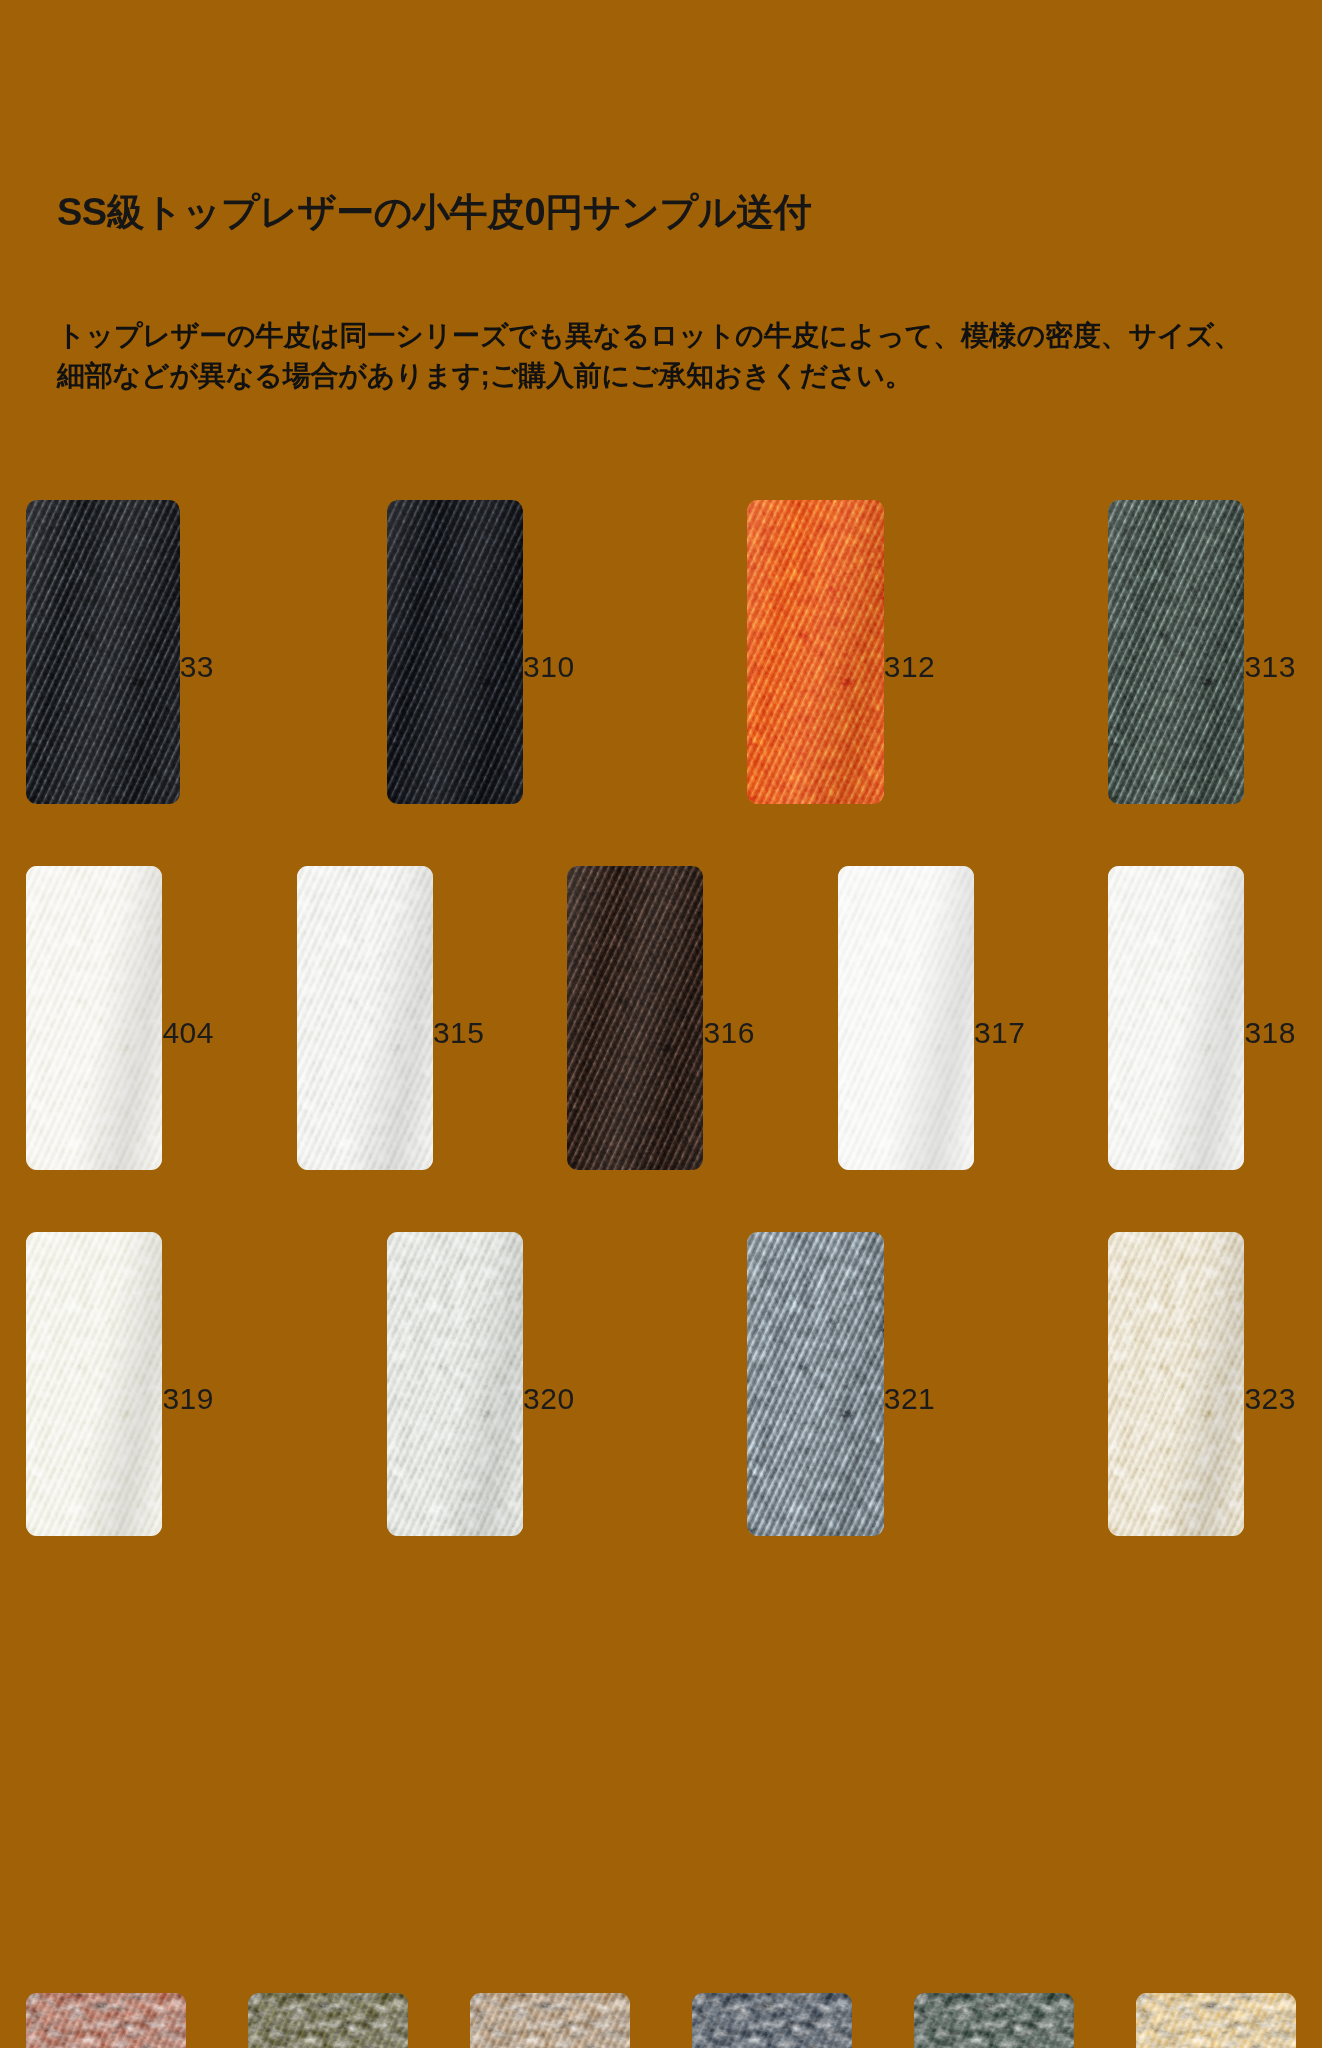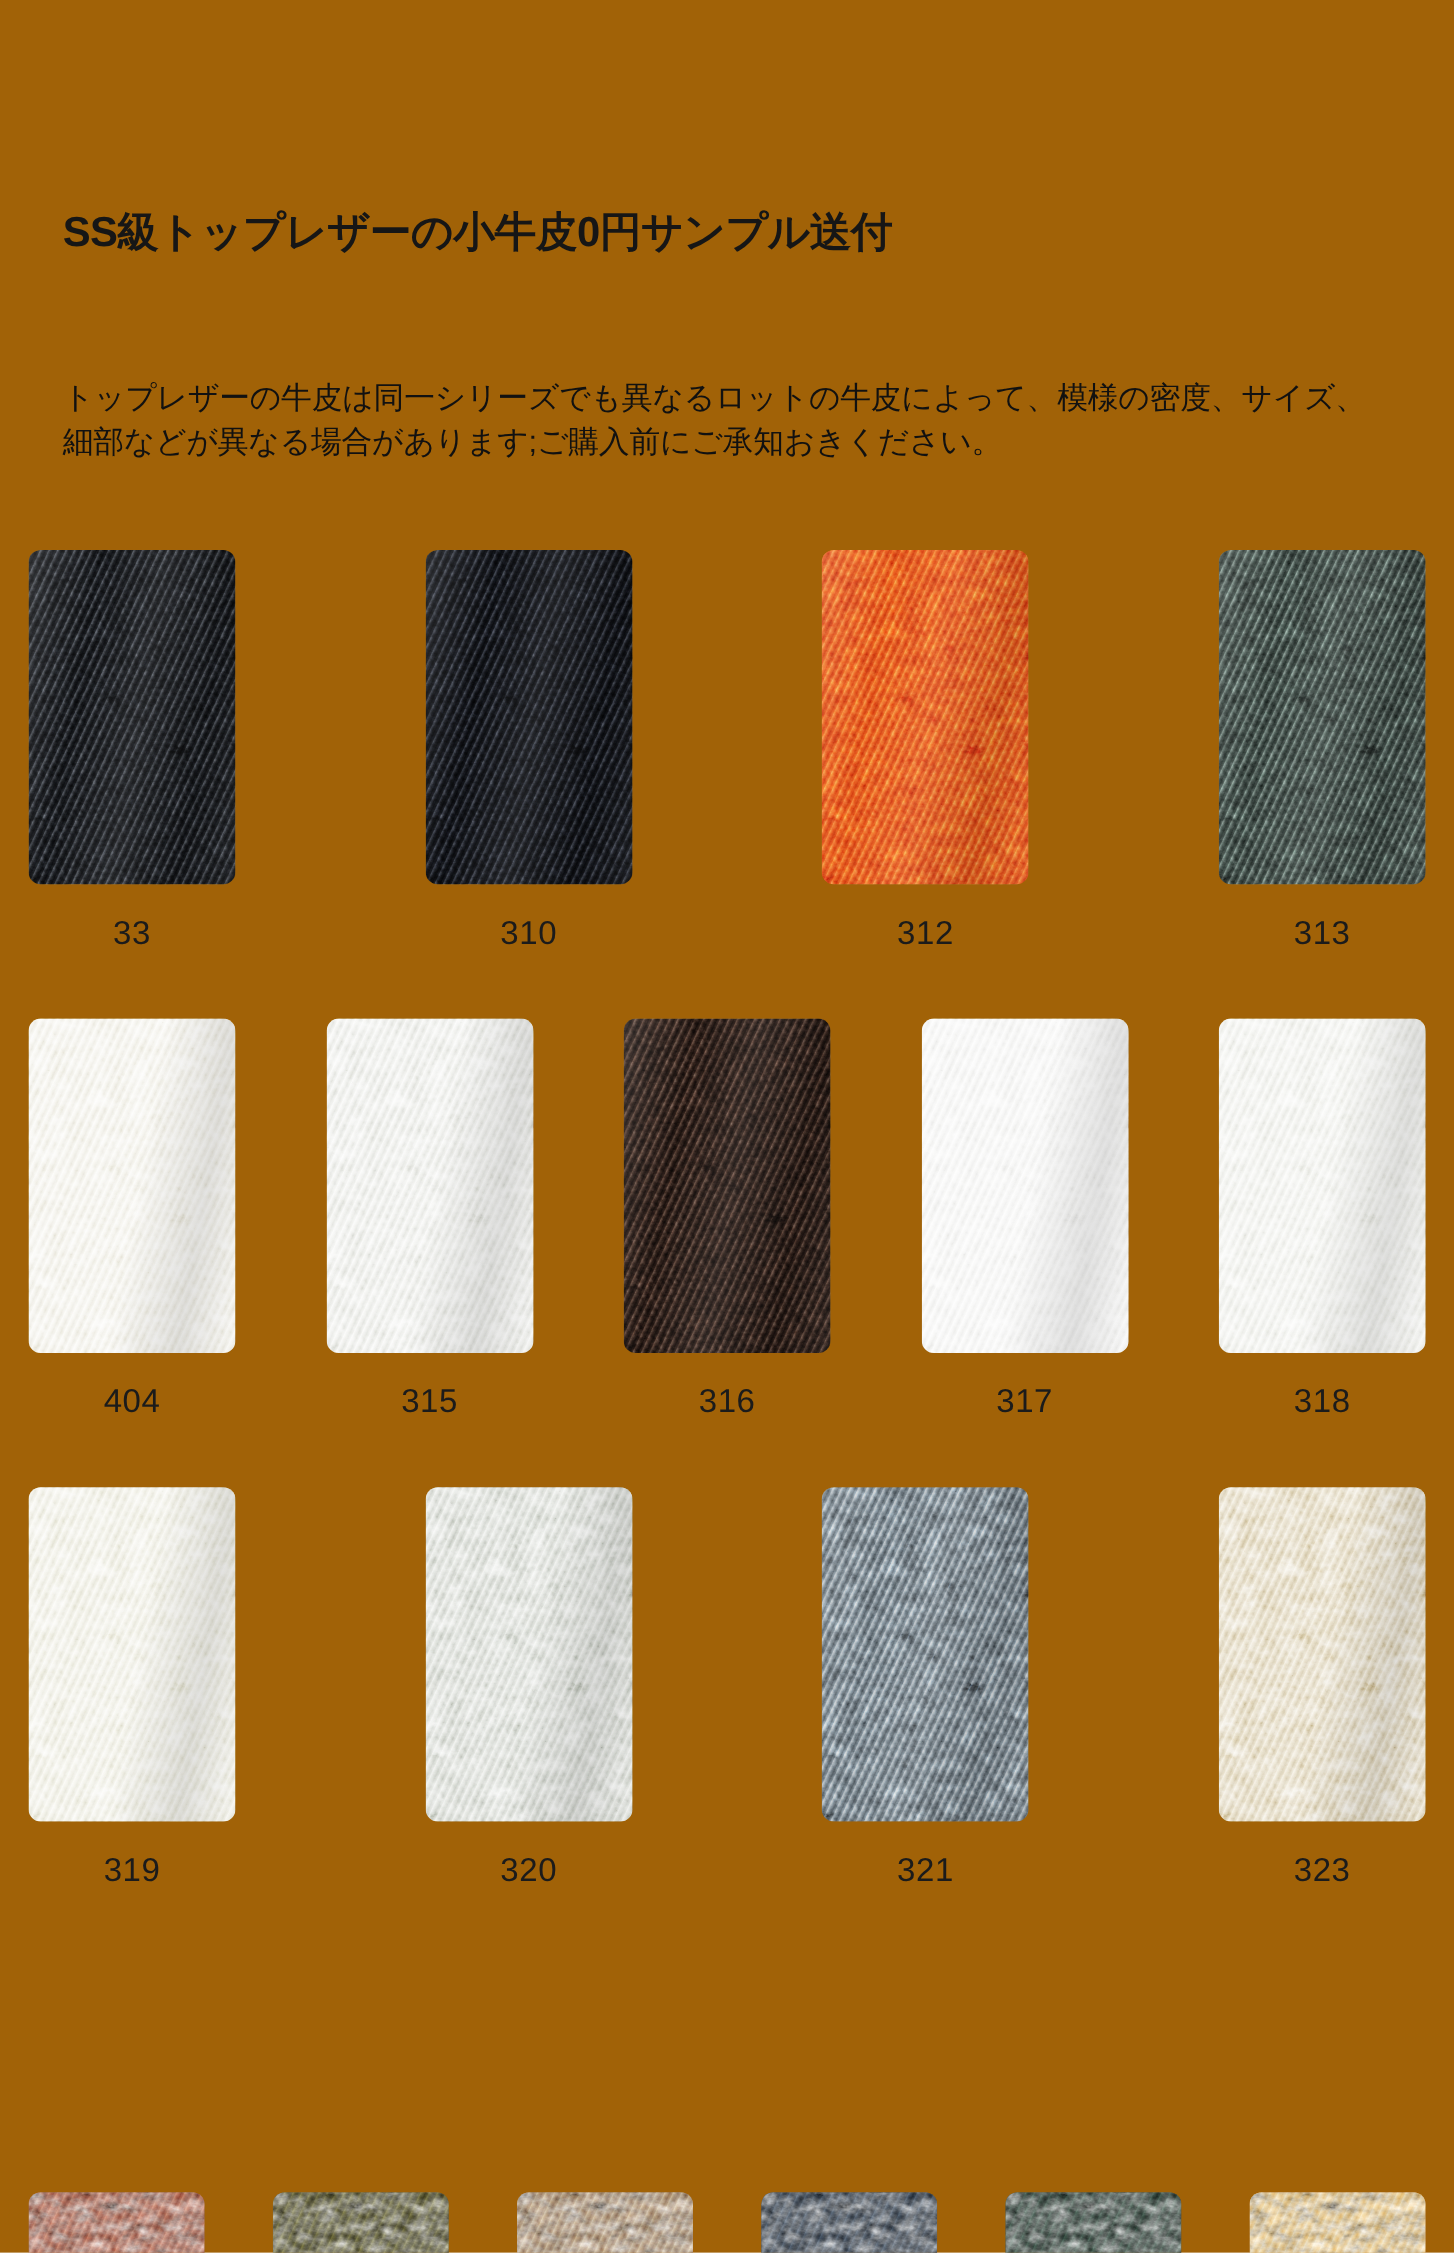--- a/index.html
+++ b/index.html
@@ -29,24 +29,24 @@
     font-size: 38px;
     font-weight: bold;
     letter-spacing: -0.5px;
     color: #161616;
     white-space: nowrap;
     line-height: 1;
   }
   .subtext {
     position: absolute;
     left: 57px;
-    top: 314px;
+    top: 288px;
     width: 1185px;
     font-size: 28px;
-    font-weight: normal;
+    font-weight: bold;
     line-height: 1.42;
     color: #111111;
     letter-spacing: -0.2px;
   }
   .grid {
     position: absolute;
     left: 0;
     top: 500px;
     width: 1322px;
   }
@@ -54,21 +54,21 @@
     display: flex;
     width: 1322px;
     box-sizing: border-box;
     padding: 0 26px;
     justify-content: space-between;
   }
   .row-1, .row-2, .row-3 { margin-bottom: 0; }
   .cell {
     width: 188px;
     display: flex;
-    flex-direction: column;
+    flex-direction: row;
     align-items: center;
   }
   .swatch {
     width: 188px;
     height: 304px;
     border-radius: 11px;
     position: relative;
     overflow: hidden;
     background-repeat: repeat;
   }

